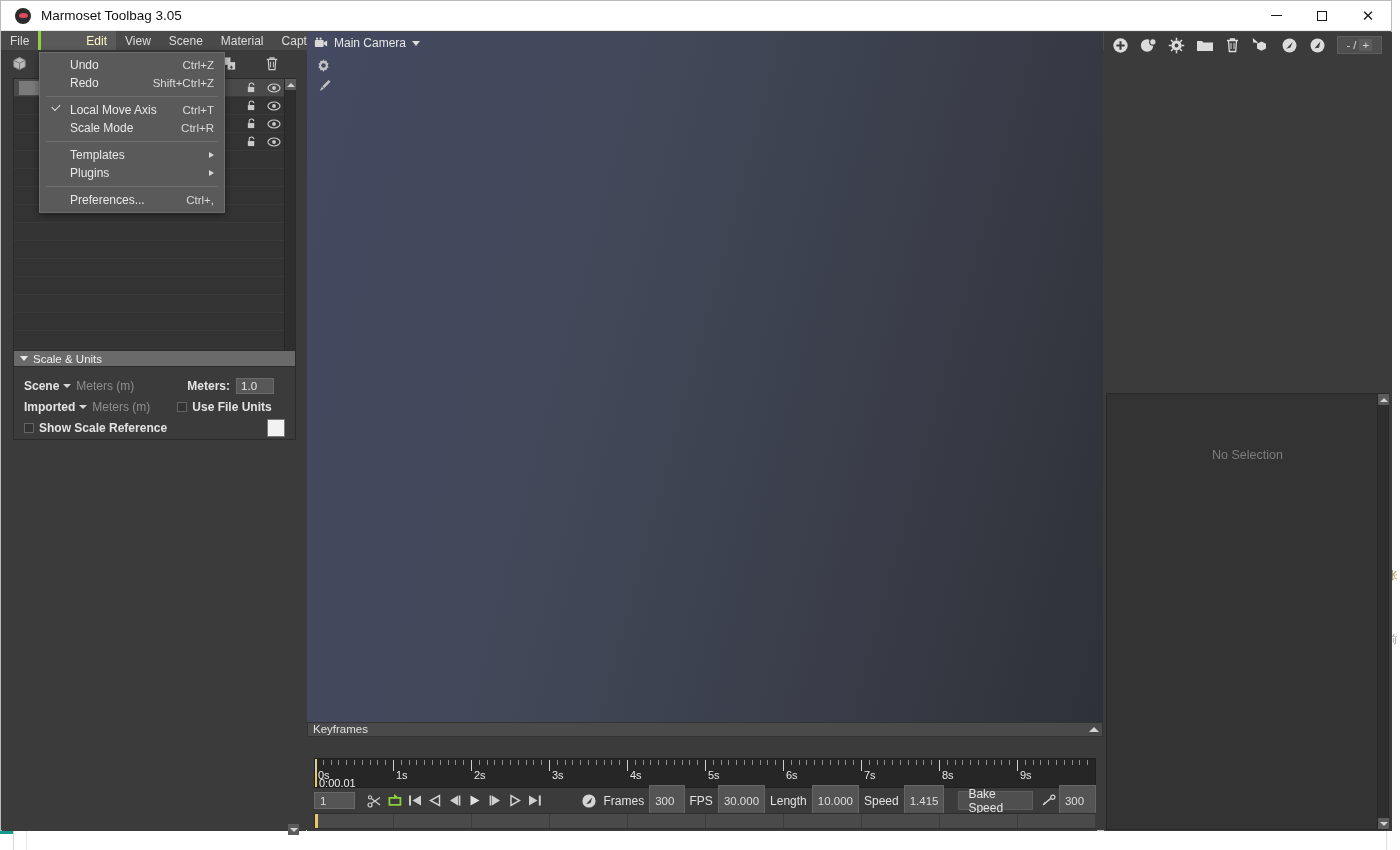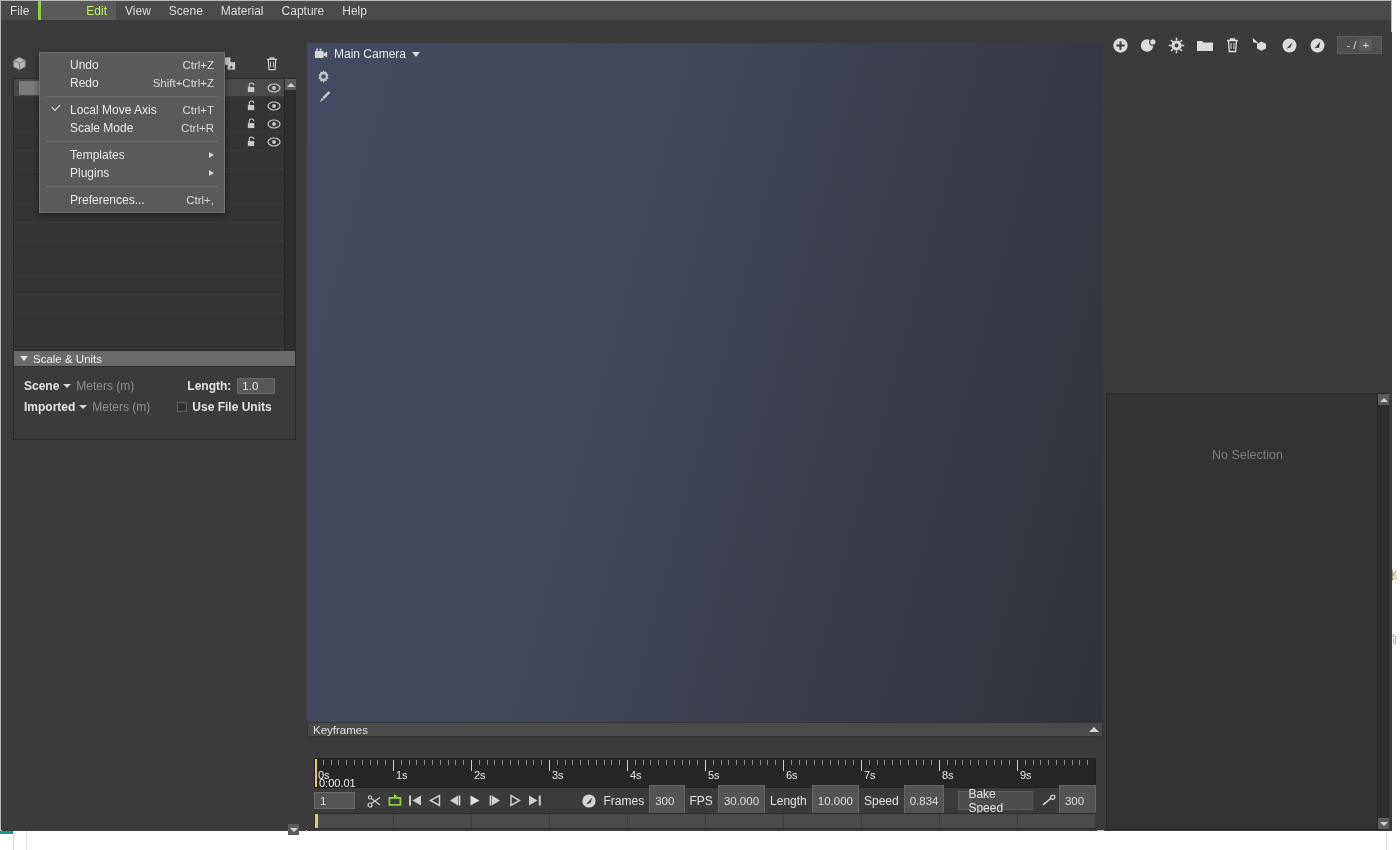--- a/index.html
+++ b/index.html
@@ -43,21 +43,21 @@
   .win-btn { width:46px; height:30px; display:flex; align-items:center; justify-content:center;
              color:#1b1b1b; font-size:13px; }
   .win-btn.close { font-size:15px; }
   .glyph-min { width:11px; height:1px; background:#1b1b1b; }
   .glyph-max { width:10px; height:10px; border:1px solid #1b1b1b; }
 
   
   .menubar { height:20px; background:#4a4a4a; display:flex; align-items:stretch;
              border-bottom:1px solid #3a3a3a; }
   .menu-item { padding:0 9px; display:flex; align-items:center; color:#dcdcdc; font-size:12px; }
-  .menu-item.active { background:#5a5a5a; position:relative; color:#bef264;padding-left:48px; }
+  .menu-item.active { background:#5a5a5a; position:relative; color:#fef9c3;padding-left:48px; }
   .menu-item.active:before{ content:""; position:absolute; left:0; top:0; bottom:0; width:3px; background:#8ed040; }
 
   
   .dropdown { position:absolute; left:38px; top:51px; width:186px; background:#5a5a5a;
               border:1px solid #6d6d6d; padding:3px 0; z-index:60;
               box-shadow:0 2px 7px rgba(0,0,0,.45); }
   .dd-row { height:18px; display:flex; align-items:center; padding:0 10px 0 30px; font-size:12px; color:#e8e8e8; position:relative; }
   .dd-key { margin-left:auto; color:#dadada; font-size:11.5px; }
   .dd-sep { height:1px; background:#6e6e6e; margin:4px 6px; }
   .dd-check { position:absolute; left:12px; top:3px; width:8px; height:5px;
@@ -93,28 +93,28 @@
   .lbl-b { color:#e3e3e3; font-weight:bold; }
   .lbl-d { color:#8e8e8e; }
   .dn-tri { width:0;height:0;border-left:4px solid transparent;border-right:4px solid transparent;
             border-top:4.5px solid #d7d7d7; margin:0 5px 0 4px; }
   .field { background:#575757; border:1px solid #6a6a6a; height:16px; color:#e5e5e5;
            font-size:11.5px; padding:0 4px; display:flex; align-items:center; }
   .chk { width:10px; height:10px; background:#333; border:1px solid #646464; margin-right:5px; }
   .swatch { width:18px; height:18px; background:#f2f2f2; border:1px solid #777; }
 
   
-  .viewport { position:absolute; left:306px; top:42px; width:796px; height:692px;
+  .viewport { position:absolute; left:306px; top:31px; width:796px; height:692px;
               background:linear-gradient(105deg,#434a61 0%,#414858 38%,#3a3d49 70%,#2f3138 100%);text-align:center; }
   .vp-cam { position:absolute; left:7px; top:4px; display:flex; align-items:center; color:#e7e7e7; font-size:12px; }
   .vp-tool { position:absolute; left:9px; color:#c9c9c9; }
 
   
   .kf-bar { position:absolute; left:306px; top:721px; width:796px; height:15px;
-            background:#4a4a4a; border:1px solid #333; display:flex; align-items:center; padding-left:5px;
+            background:#4a4a4a; border:1px solid #333; display:flex; align-items:flex-start; padding-left:5px;
             color:#e0e0e0; font-size:11.5px; }
   .tl-bar { position:absolute; left:306px; top:737px; width:796px; height:15px;
             background:#4a4a4a; border:1px solid #333; display:flex; align-items:center; padding-left:5px;
             color:#e0e0e0; font-size:11.5px; }
   .stepper { position:absolute; right:1px; top:0; width:14px; height:13px; display:flex;
              align-items:center; justify-content:center; }
   .tri-up { width:0;height:0;border-left:5px solid transparent;border-right:5px solid transparent;border-bottom:5px solid #d4d4d4;}
   .tri-dn { width:0;height:0;border-left:5px solid transparent;border-right:5px solid transparent;border-top:5px solid #d4d4d4;}
 
   .tl-wrap { position:absolute; left:306px; top:753px; width:790px; height:77px; background:#3b3b3b; }
@@ -183,20 +183,35 @@
     <div class="bg-vtext" style="left:0px; top:770px;">编 N</div>
     <div class="bg-teal"></div>
     <div class="bg-right-strip">
       <div class="bg-right-text" style="top:560px;">张</div>
       <div class="bg-right-text2" style="top:625px;">前</div>
     </div>
   </div>
 
   <div class="win">
 
+    <div class="titlebar">
+      <div class="app-ico"></div>
+      <div class="title-text">Marmoset Toolbag 3.05</div>
+      <div class="win-btns">
+        <div class="win-btn">
+            <div class="glyph-min"></div>
+          </div>
+        <div class="win-btn">
+            <div class="glyph-max"></div>
+          </div>
+        <div class="win-btn close">
+            <span>✕</span>
+          </div>
+      </div>
+    </div>
 
     <div class="menubar">
       <div class="menu-item">File</div>
       <div class="menu-item active">Edit</div>
       <div class="menu-item">View</div>
       <div class="menu-item">Scene</div>
       <div class="menu-item">Material</div>
       <div class="menu-item">Capture</div>
       <div class="menu-item">Help</div>
     </div>
@@ -325,29 +340,34 @@
       <div class="panel" style="top:298px; height:90px;">
         <div class="panel-hdr">
           <div class="tri"></div>
           <span>Scale &amp; Units</span>
         </div>
         <div class="panel-body">
           <div class="row">
             <span class="lbl-b">Scene</span>
             <span class="dn-tri"></span>
             <span class="lbl-d">Meters (m)</span>
-            <span class="lbl-b" style="margin-left:53px">Length:</span>
+            <span class="lbl-b" style="margin-left:53px">Meters:</span>
             <span class="field" style="margin-left:6px; width:38px;">1.0</span>
           </div>
           <div class="row">
             <span class="lbl-b">Imported</span>
             <span class="dn-tri"></span>
             <span class="lbl-d">Meters (m)</span>
             <span class="chk" style="margin-left:27px"></span>
             <span class="lbl-b">Use File Units</span>
+          </div>
+          <div class="row">
+            <span class="chk"></span>
+            <span class="lbl-b">Show Scale Reference</span>
+            <span class="swatch" style="margin-left:auto"></span>
           </div>
         </div>
       </div>
 
       <div style="position:absolute; left:286px; top:772px; width:11px; height:11px; background:#5c5c5c; display:flex; align-items:center; justify-content:center;">
         <div style="width:0;height:0;border-left:4px solid transparent;border-right:4px solid transparent;border-top:4px solid #d2d2d2"></div>
       </div>
     </div>
 
     <div class="viewport">
@@ -563,21 +583,21 @@
               <path d="M5 11.2 11.2 4.6 9.6 10l-4.6 1.2z" fill="#3b3b3b"></path>
             </svg>
         </div>
         <span class="lbl-w">Frames</span>
         <span class="num-field" style="width:40px">300</span>
         <span class="lbl-w">FPS</span>
         <span class="num-field" style="width:48px">30.000</span>
         <span class="lbl-w">Length</span>
         <span class="num-field" style="width:48px">10.000</span>
         <span class="lbl-w">Speed</span>
-        <span class="num-field" style="width:42px">0.834</span>
+        <span class="num-field" style="width:42px">1.415</span>
         <span class="bake-btn" style="margin-left:14px">Bake Speed</span>
         <span class="t-btn" style="margin-left:6px">
           <svg width="16" height="13" viewBox="0 0 16 13">
               <circle cx="11.8" cy="3.2" r="2.1" fill="none" stroke="#cfcfcf" stroke-width="1.3"></circle>
               <path d="M2 11 9.8 4.4" stroke="#cfcfcf" stroke-width="1.4"></path>
               <path d="M2 11l1.2-3 2 1.6z" fill="#cfcfcf"></path>
             </svg>
         </span>
         <span class="num-field" style="width:42px">300</span>
       </div>

